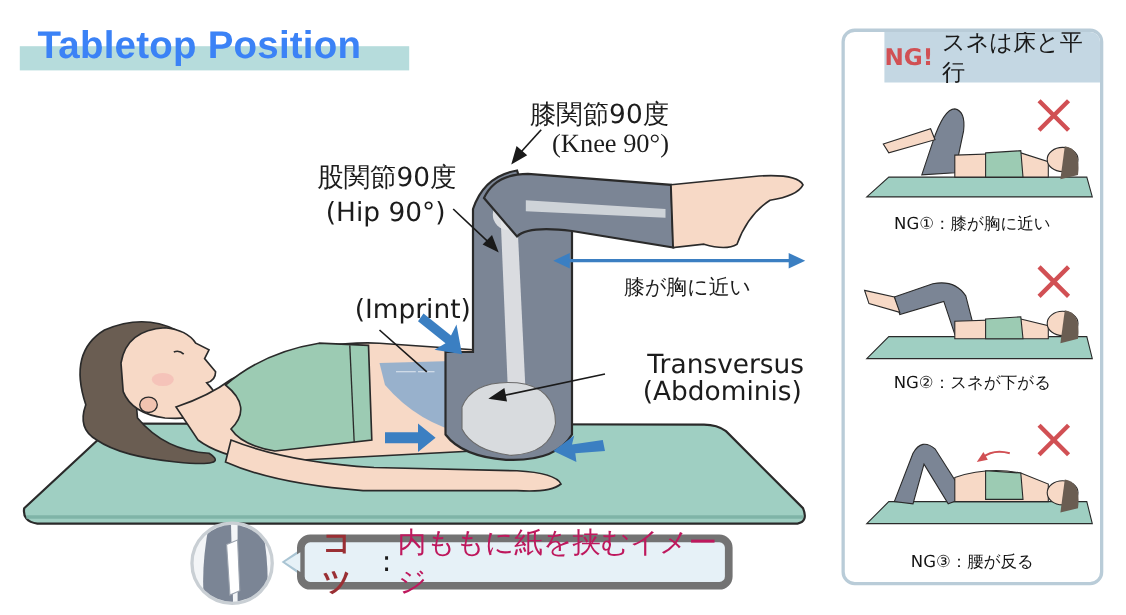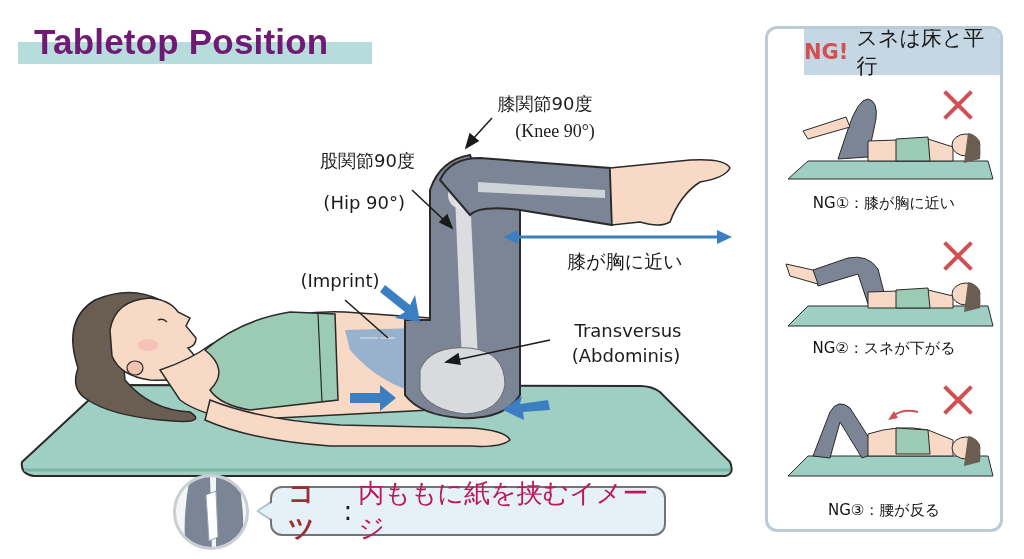--- a/index.html
+++ b/index.html
@@ -1,30 +1,30 @@
 <!DOCTYPE html>
 <html><head>
 <meta charset="utf-8">
 <style>
   * { box-sizing: border-box; margin: 0; padding: 0; }
   html, body { width: 1024px; height: 559px; overflow: hidden; background: #ffffff; }
   body { position: relative; font-family: "Liberation Sans", "DejaVu Sans", sans-serif; color: #1a1a1a; }
 
   .title-wrap { position: absolute; left: 18px; top: 18px; width: 356px; height: 50px; }
   .title-band { position: absolute; left: 0; top: 24px; width: 354px; height: 22px; background: #b6dcdc; }
-  .title { position: absolute; left: 16px; top: 4px; font-size: 35px; font-weight: bold; letter-spacing: 0.2px; color: #701a75; font-family: "Liberation Sans", sans-serif; }
+  .title { position: absolute; left: 16px; top: 4px; font-size: 35px; font-weight: bold; letter-spacing: 0.2px; color: #3b82f6; font-family: "Liberation Sans", sans-serif; }
 
   .illustration { position: absolute; left: 0; top: 0; width: 760px; height: 559px; }
 
-  .label { position: absolute; font-size: 18px; color: #1c1c1c; line-height: 22px; text-align: right; font-family: "DejaVu Sans", sans-serif; }
-  .label.left { text-align: center; }
+  .label { position: absolute; font-size: 24px; color: #1c1c1c; line-height: 22px; text-align: right; font-family: "DejaVu Sans", sans-serif; }
+  .label.left { text-align: right; margin-left: 28px; }
   .label.center { text-align: center; }
 
   .tip-circle { position: absolute; left: 173px; top: 474px; width: 76px; height: 76px; border-radius: 50%; border: 3px solid #c9cfd4; background: #f3f5f7; overflow: hidden; }
-  .tip-bubble { position: absolute; left: 270px; top: 486px; width: 396px; height: 50px; border: 2px solid #737373; border-radius: 12px; background: #e6f1f7; display: flex; align-items: center; padding-left: 16px; font-size: 26px; font-family: "DejaVu Sans", sans-serif; }
+  .tip-bubble { position: absolute; left: 270px; top: 486px; width: 396px; height: 50px; border: 7px solid #737373; border-radius: 12px; background: #e6f1f7; display: flex; align-items: center; padding-left: 16px; font-size: 26px; font-family: "DejaVu Sans", sans-serif; }
   .tip-tail { position: absolute; left: 256px; top: 500px; width: 0; height: 0; border-top: 11px solid transparent; border-bottom: 11px solid transparent; border-right: 16px solid #a9c4d3; }
   .tip-tail-inner { position: absolute; left: 259px; top: 502px; width: 0; height: 0; border-top: 9px solid transparent; border-bottom: 9px solid transparent; border-right: 14px solid #e6f1f7; }
   .tip-key { color: #9a2f34; font-weight: bold; }
   .tip-sep { color: #1a1a1a; margin: 0 6px 0 4px; }
   .tip-text { color: #be185d; }
 
   .ng-panel { position: absolute; left: 765px; top: 26px; width: 238px; height: 506px; border: 3px solid #b9ccd8; border-radius: 12px; background: #ffffff; overflow: hidden; padding-left: 36px; }
   .ng-header { height: 46px; background: #c4d7e3; display: flex; align-items: center; justify-content: center; font-size: 21px; font-family: "DejaVu Sans", sans-serif; }
   .ng-header-key { color: #d15054; font-weight: bold; margin-right: 8px; }
   .ng-header-text { color: #1a1a1a; }
@@ -109,21 +109,21 @@
     <path d="M452,228 L440,222 L447,215 Z"></path>
     <line x1="345" y1="300" x2="388" y2="338"></line>
     <line x1="550" y1="340" x2="456" y2="360"></line>
     <path d="M446,362 L458,354 L460,364 Z"></path>
   </g>
 </svg>
 
 <div class="label center" style="left:470px; top:93px; width:150px;">膝関節90度</div>
 <div class="label center" style="left:480px; top:120px; width:150px;font-family:Liberation Serif, serif;">(Knee 90°)</div>
 <div class="label" style="left:265px; top:150px; width:150px;">股関節90度</div>
-<div class="label" style="left:265px; top:192px; width:140px;">(Hip 90°)</div>
+<div class="label" style="left:265px; top:182px; width:140px;">(Hip 90°)</div>
 <div class="label center" style="left:540px; top:250px; width:170px; font-size:19px;">膝が胸に近い</div>
 <div class="label left" style="left:280px; top:270px; width:120px;">(Imprint)</div>
 <div class="label left" style="left:553px; top:320px; width:150px;">Transversus</div>
 <div class="label left" style="left:551px; top:345px; width:150px;">(Abdominis)</div>
 
 <div class="tip-circle">
   <svg width="76" height="76" viewBox="0 0 76 76" xmlns="http://www.w3.org/2000/svg">
     <path d="M14,0 L34,0 L36,76 L10,76 Q6,40 14,0 Z" fill="#7b8595"></path>
     <path d="M40,0 L62,0 Q70,40 66,76 L40,76 Z" fill="#7b8595"></path>
     <path d="M30,18 L40,14 L42,60 L33,64 Z" fill="#ffffff" stroke="#9aa2ad" stroke-width="1"></path>

